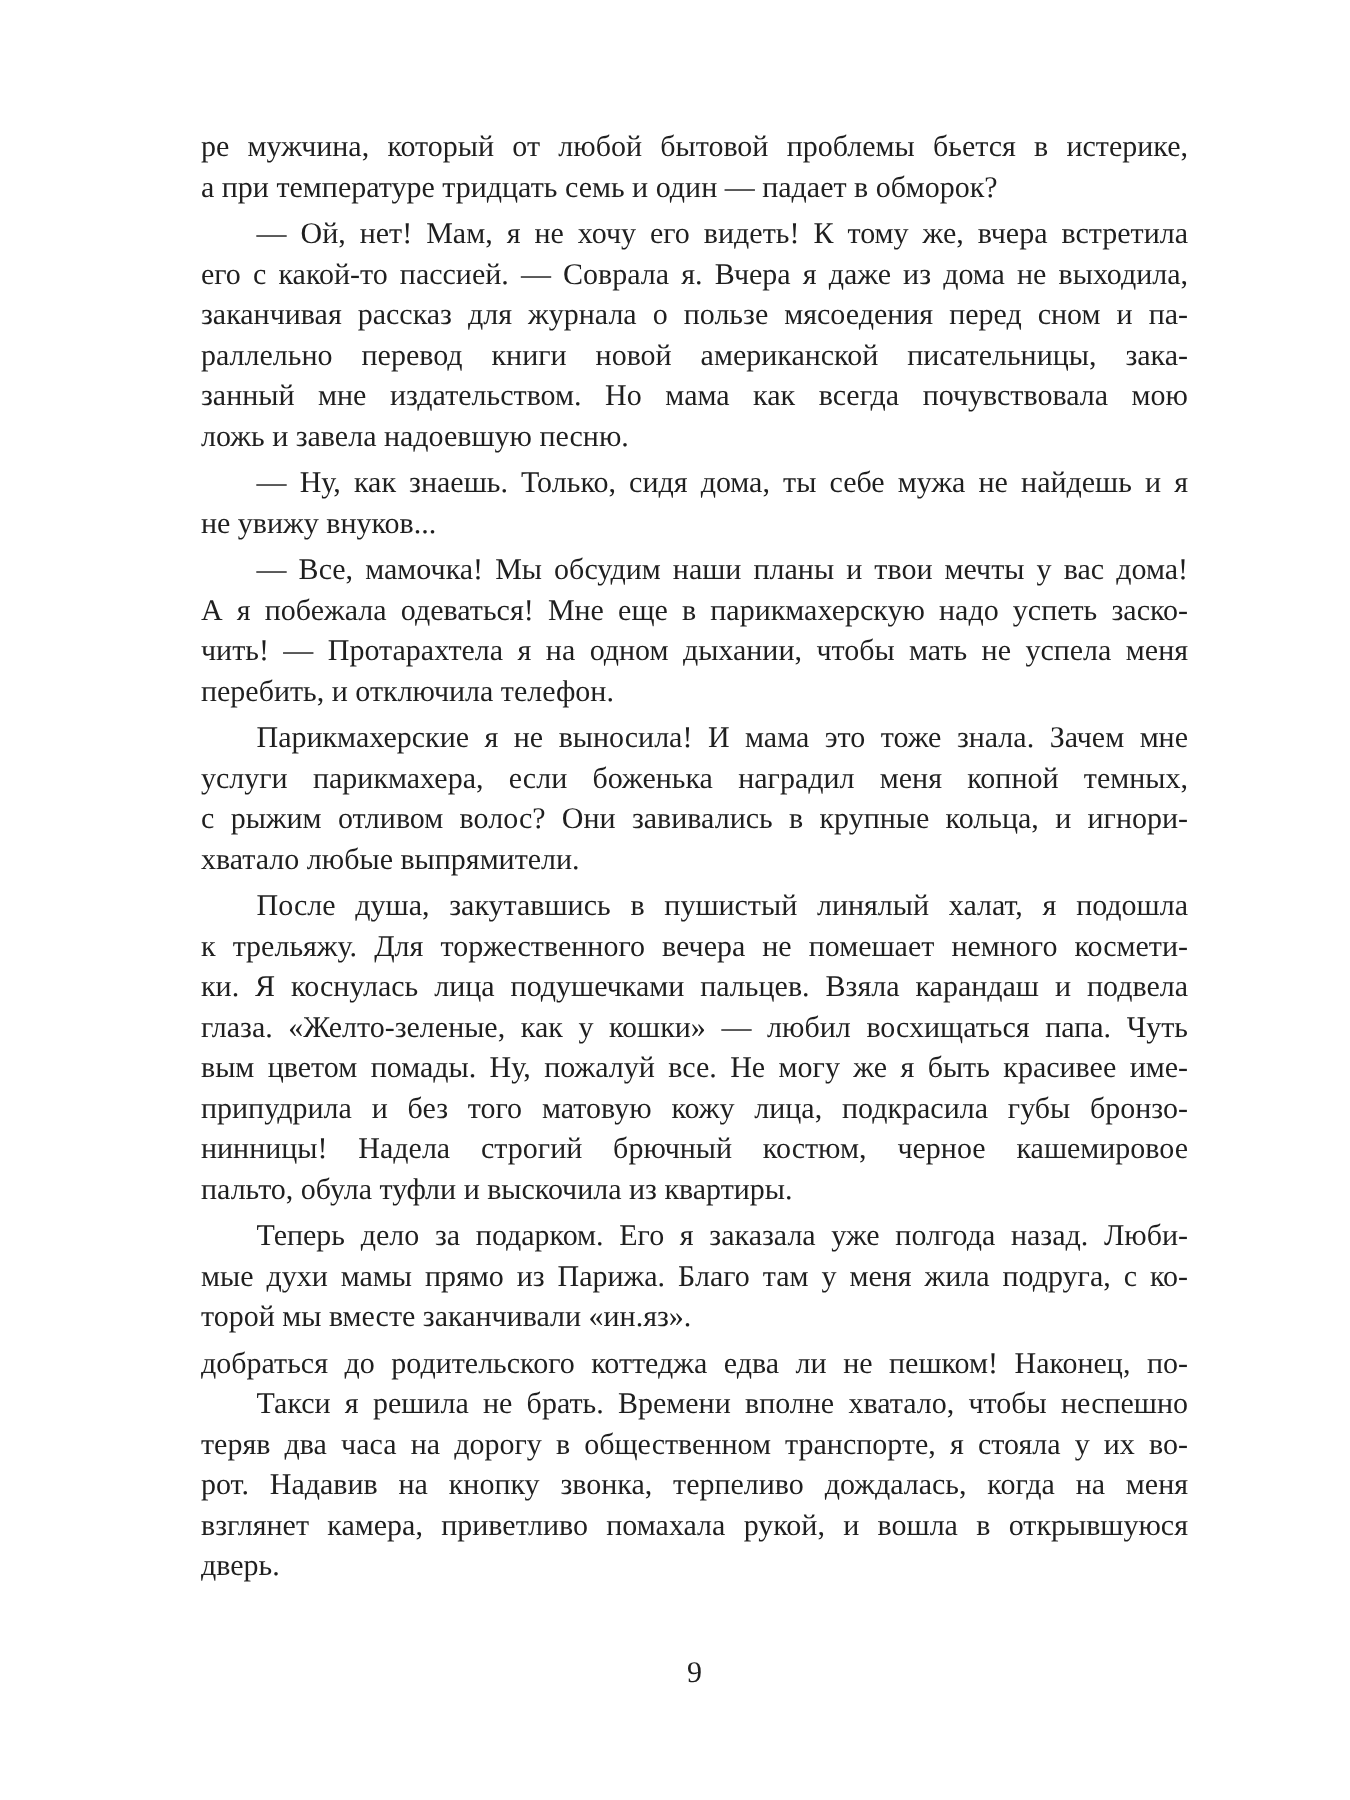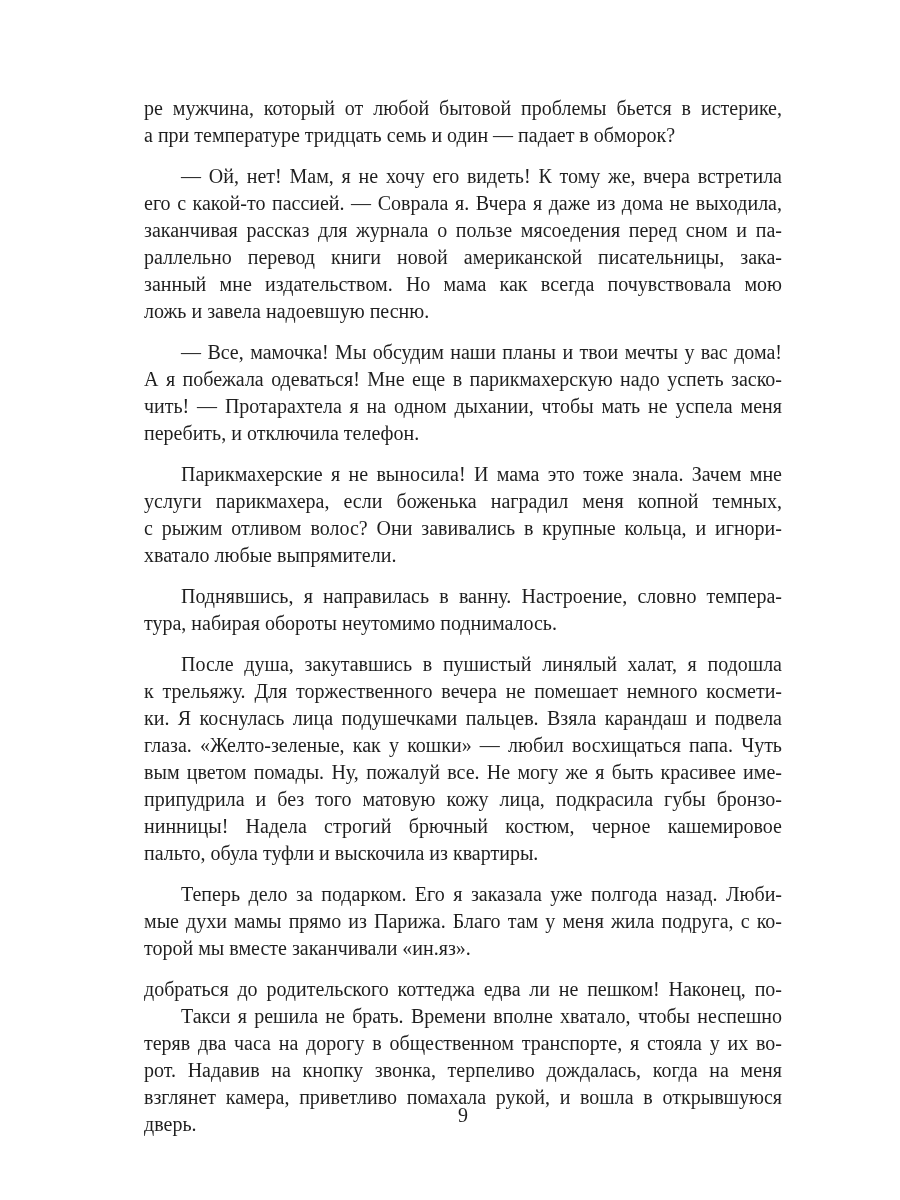--- a/index.html
+++ b/index.html
@@ -18,21 +18,21 @@
     position: absolute;
     left: 130px;
     top: 81px;
     width: 666px;
     font-family: "Liberation Serif", "DejaVu Serif", serif;
     font-size: 20px;
     line-height: 27px;
     color: #1f1f1f;
   }
   .para {
-    margin: 14px;
+    margin: 4px;
     padding: 0;
   }
   .line {
     display: block;
     white-space: nowrap;
     text-align: justify;
     text-align-last: justify;
   }
   .line.para-first {
     text-indent: 37px;
@@ -64,34 +64,34 @@
       </p>
       <p class="para">
         <span class="line para-first">— Ой, нет! Мам, я не хочу его видеть! К тому же, вчера встретила</span>
         <span class="line">его с какой-то пассией. — Соврала я. Вчера я даже из дома не выходила,</span>
         <span class="line">заканчивая рассказ для журнала о пользе мясоедения перед сном и па-</span>
         <span class="line">раллельно перевод книги новой американской писательницы, зака-</span>
         <span class="line">занный мне издательством. Но мама как всегда почувствовала мою</span>
         <span class="line para-last">ложь и завела надоевшую песню.</span>
       </p>
       <p class="para">
+        <span class="line para-first">— Ну, как знаешь. Только, сидя дома, ты себе мужа не найдешь и я</span>
+        <span class="line para-last">не увижу внуков...</span>
+      </p>
+      <p class="para">
         <span class="line para-first">— Все, мамочка! Мы обсудим наши планы и твои мечты у вас дома!</span>
         <span class="line">А я побежала одеваться! Мне еще в парикмахерскую надо успеть заско-</span>
         <span class="line">чить! — Протарахтела я на одном дыхании, чтобы мать не успела меня</span>
         <span class="line para-last">перебить, и отключила телефон.</span>
       </p>
       <p class="para">
         <span class="line para-first">Парикмахерские я не выносила! И мама это тоже знала. Зачем мне</span>
         <span class="line">услуги парикмахера, если боженька наградил меня копной темных,</span>
         <span class="line">с рыжим отливом волос? Они завивались в крупные кольца, и игнори-</span>
         <span class="line para-last">хватало любые выпрямители.</span>
-      </p>
-      <p class="para">
-        <span class="line para-first">Поднявшись, я направилась в ванну. Настроение, словно темпера-</span>
-        <span class="line para-last">тура, набирая обороты неутомимо поднималось.</span>
       </p>
       <p class="para">
         <span class="line para-first">После душа, закутавшись в пушистый линялый халат, я подошла</span>
         <span class="line">к трельяжу. Для торжественного вечера не помешает немного космети-</span>
         <span class="line">ки. Я коснулась лица подушечками пальцев. Взяла карандаш и подвела</span>
         <span class="line">глаза. «Желто-зеленые, как у кошки» — любил восхищаться папа. Чуть</span>
         <span class="line">вым цветом помады. Ну, пожалуй все. Не могу же я быть красивее име-</span>
         <span class="line">припудрила и без того матовую кожу лица, подкрасила губы бронзо-</span>
         <span class="line">нинницы! Надела строгий брючный костюм, черное кашемировое</span>
         <span class="line para-last">пальто, обула туфли и выскочила из квартиры.</span>

